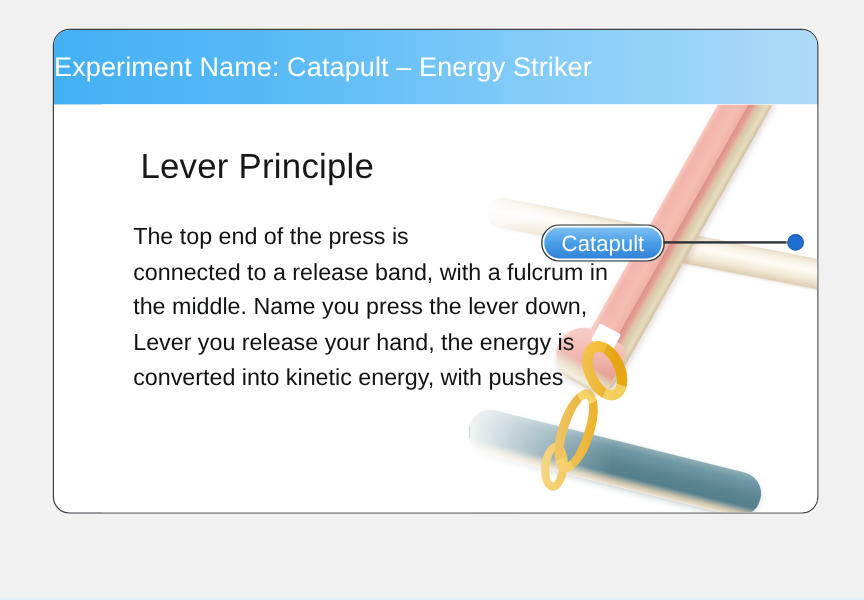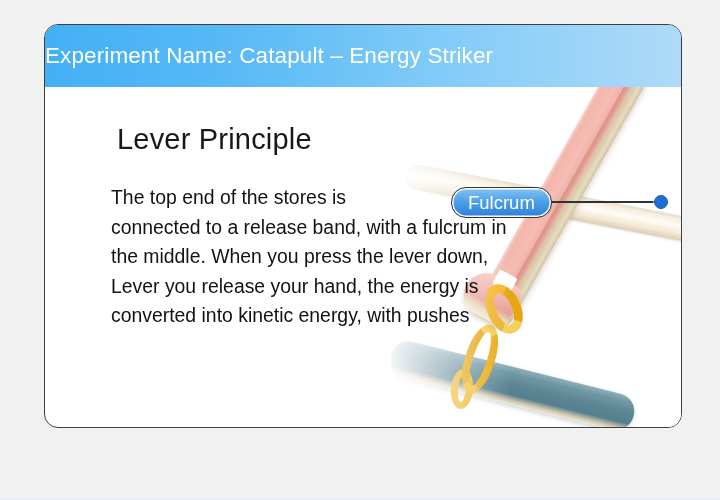--- a/index.html
+++ b/index.html
@@ -299,27 +299,27 @@
       <div class="shape lever-edge"></div>
       <div class="shape lever-head"></div>
       <div class="shape lever-notch"></div>
       <div class="shape band-a"></div>
       <div class="photo-scrim"></div>
     </div>
 
     <div class="section-title">Lever Principle</div>
 
     <div class="body-copy">
-      <span class="ln first">The top end of the stores is</span>
+      <span class="ln first">The top end of the press is</span>
       <span class="ln">connected to a release band, with a fulcrum in</span>
-      <span class="ln">the middle. When you press the lever down,</span>
+      <span class="ln">the middle. Name you press the lever down,</span>
       <span class="ln">Lever you release your hand, the energy is</span>
       <span class="ln">converted into kinetic energy, with pushes</span>
     </div>
 
     <div class="callout">
-      <div class="callout-pill">Fulcrum</div>
+      <div class="callout-pill">Catapult</div>
       <div class="callout-line"></div>
       <div class="callout-dot"></div>
     </div>
 
   </div>
 </div>
 
 </body></html>

